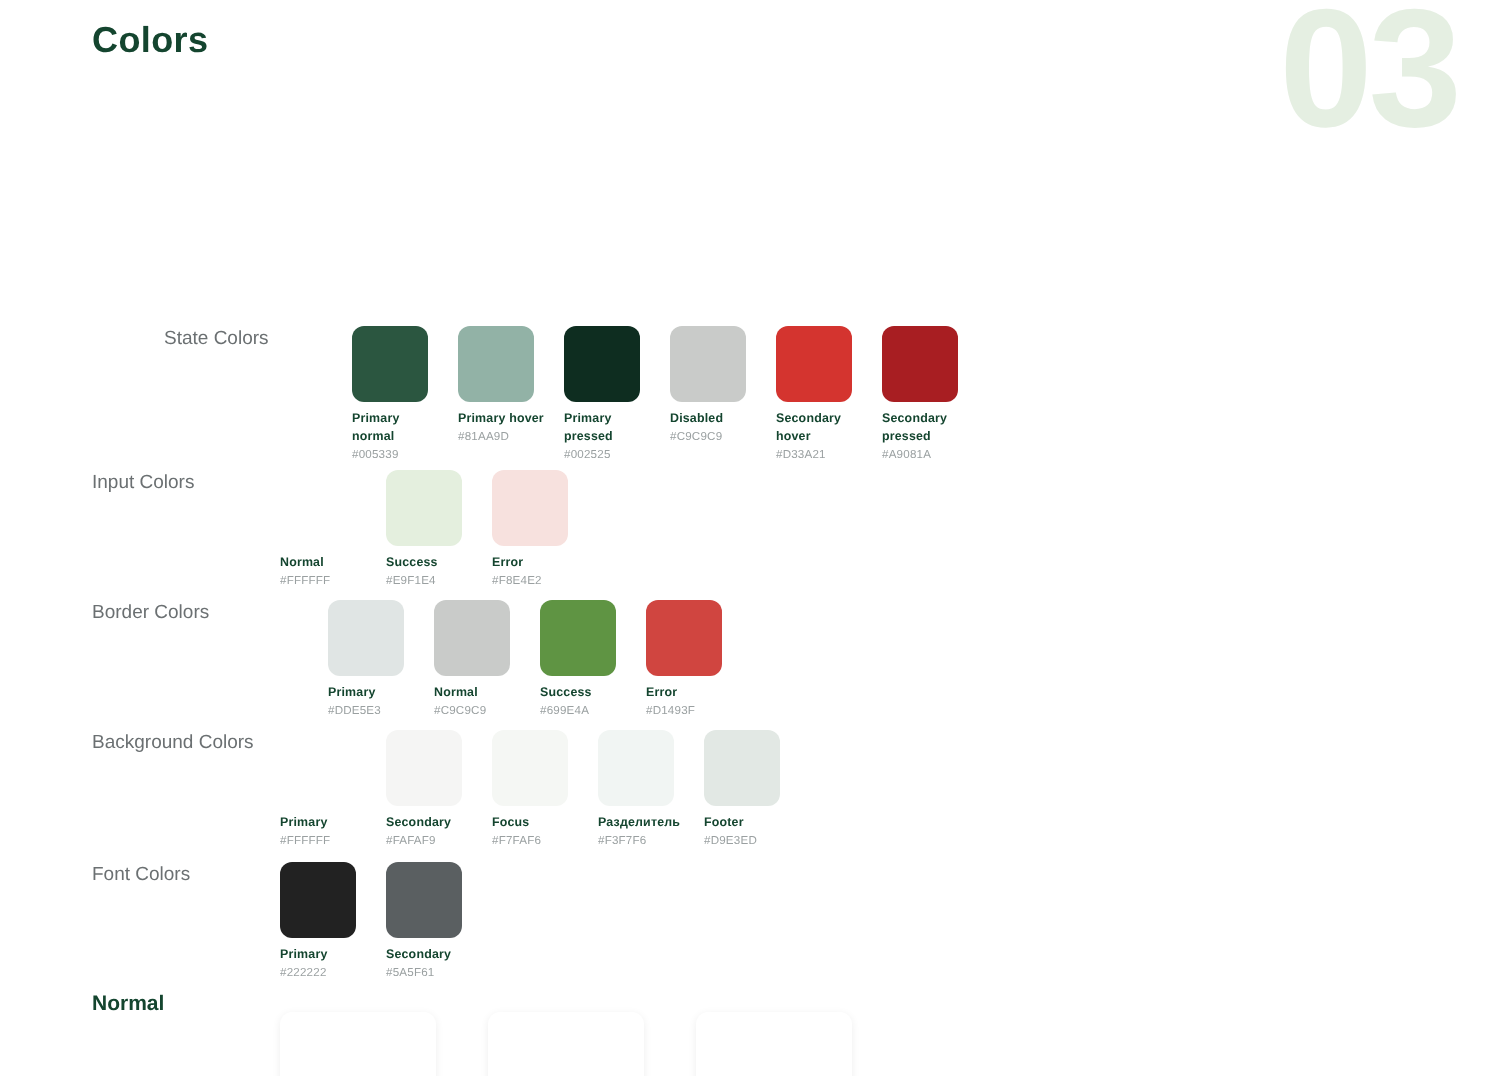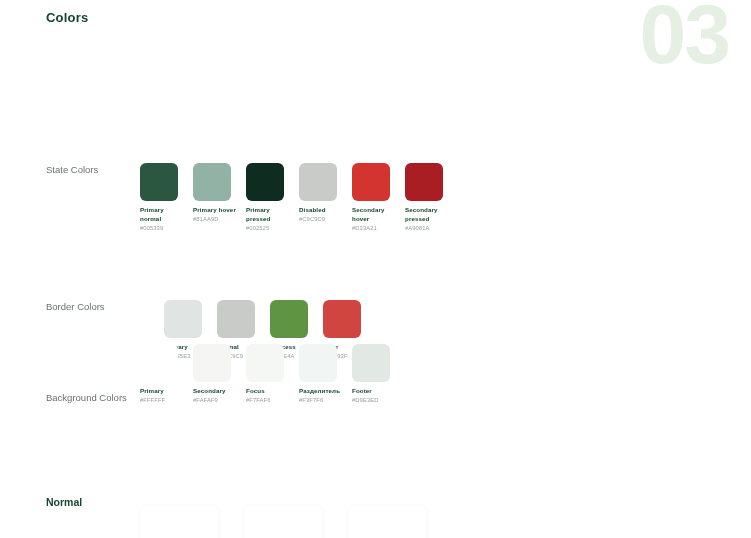--- a/index.html
+++ b/index.html
@@ -14,21 +14,21 @@
   
   .watermark {
     position:absolute; top:-8px; right:22px;
     font-size:84px; font-weight:bold; letter-spacing:-2px;
     color:#e5efe2; line-height:1; user-select:none;
   }
 
   
   .page-title {
     position:absolute; left:46px; top:10px;
-    font-size:13px; font-weight:bold; color:#14452f;
+    font-size:18px; font-weight:bold; color:#14452f;
     letter-spacing:.2px;
   }
 
   
   .section {
     position:absolute; left:46px; right:12px;
     display:flex; align-items:flex-start;
   }
   .section-label {
     width:94px; flex:0 0 94px;
@@ -70,21 +70,21 @@
 </head>
 <body>
 
 <div class="page">
 
   <div class="watermark">03</div>
 
   <div class="page-title">Colors</div>
 
 
-  <div class="section small" style="top:163px;">
+  <div class="section small" style="top:163px;margin-left:36px;">
     <div class="section-label">State Colors</div>
     <div class="swatches">
 
       <div class="swatch-cell gap-sm" style="width:45px;">
         <div class="chip" style="background:#2b5640;"></div>
         <div class="chip-name">Primary normal</div>
         <div class="chip-hex">#005339</div>
       </div>
 
       <div class="swatch-cell gap-sm" style="width:45px;">
@@ -113,20 +113,44 @@
 
       <div class="swatch-cell" style="width:45px;">
         <div class="chip" style="background:#a81e22;"></div>
         <div class="chip-name">Secondary pressed</div>
         <div class="chip-hex">#A9081A</div>
       </div>
 
     </div>
   </div>
 
+  <div class="section small" style="top:235px;">
+    <div class="section-label">Input Colors</div>
+    <div class="swatches">
+
+      <div class="swatch-cell gap-sm" style="width:45px;">
+        <div class="chip" style="background:#ffffff;"></div>
+        <div class="chip-name">Normal</div>
+        <div class="chip-hex">#FFFFFF</div>
+      </div>
+
+      <div class="swatch-cell gap-sm" style="width:45px;">
+        <div class="chip" style="background:#e4efde;"></div>
+        <div class="chip-name">Success</div>
+        <div class="chip-hex">#E9F1E4</div>
+      </div>
+
+      <div class="swatch-cell" style="width:45px;">
+        <div class="chip" style="background:#f7e1de;"></div>
+        <div class="chip-name">Error</div>
+        <div class="chip-hex">#F8E4E2</div>
+      </div>
+
+    </div>
+  </div>
 
   <div class="section small" style="top:300px;gap:24px;">
     <div class="section-label">Border Colors</div>
     <div class="swatches">
 
       <div class="swatch-cell gap-sm" style="width:45px;">
         <div class="chip" style="background:#e0e5e4;"></div>
         <div class="chip-name">Primary</div>
         <div class="chip-hex">#DDE5E3</div>
       </div>
@@ -145,21 +169,21 @@
 
       <div class="swatch-cell" style="width:45px;">
         <div class="chip" style="background:#d04540;"></div>
         <div class="chip-name">Error</div>
         <div class="chip-hex">#D1493F</div>
       </div>
 
     </div>
   </div>
 
-  <div class="section small" style="top:344px;align-items:flex-end;">
+  <div class="section small" style="top:365px;">
     <div class="section-label">Background Colors</div>
     <div class="swatches">
 
       <div class="swatch-cell gap-sm" style="width:45px;">
         <div class="chip" style="background:#ffffff;"></div>
         <div class="chip-name">Primary</div>
         <div class="chip-hex">#FFFFFF</div>
       </div>
 
       <div class="swatch-cell gap-sm" style="width:45px;">
@@ -182,20 +206,38 @@
 
       <div class="swatch-cell" style="width:45px;">
         <div class="chip" style="background:#e2e8e4;"></div>
         <div class="chip-name">Footer</div>
         <div class="chip-hex">#D9E3ED</div>
       </div>
 
     </div>
   </div>
 
+  <div class="section small" style="top:431px;">
+    <div class="section-label">Font Colors</div>
+    <div class="swatches">
+
+      <div class="swatch-cell gap-sm" style="width:45px;">
+        <div class="chip" style="background:#222222;"></div>
+        <div class="chip-name">Primary</div>
+        <div class="chip-hex">#222222</div>
+      </div>
+
+      <div class="swatch-cell" style="width:45px;">
+        <div class="chip" style="background:#5a5f61;"></div>
+        <div class="chip-name">Secondary</div>
+        <div class="chip-hex">#5A5F61</div>
+      </div>
+
+    </div>
+  </div>
 
   <div class="section" style="top:494px;">
     <div class="section-label" style="font-size:10.5px;font-weight:bold;color:#14452f;">Normal</div>
     <div class="swatches" style="padding-top:12px;">
       <div class="swatch-cell shadow-cell" style="margin-right:26px;">
         <div class="chip shadow"></div>
       </div>
       <div class="swatch-cell shadow-cell" style="margin-right:26px;">
         <div class="chip shadow"></div>
       </div>

